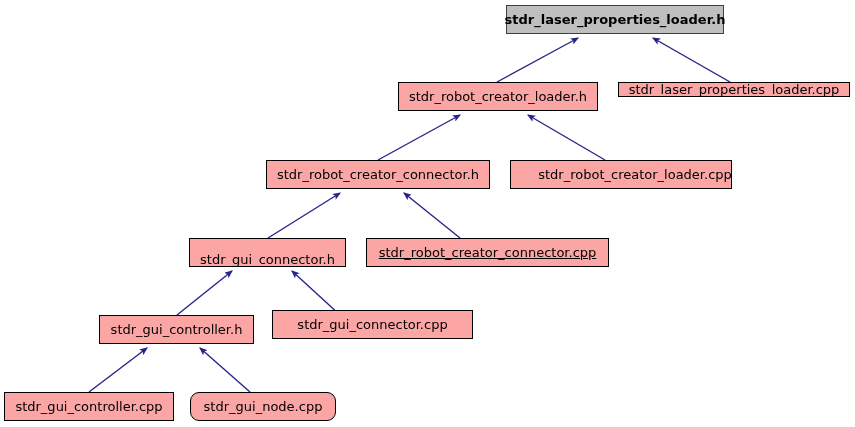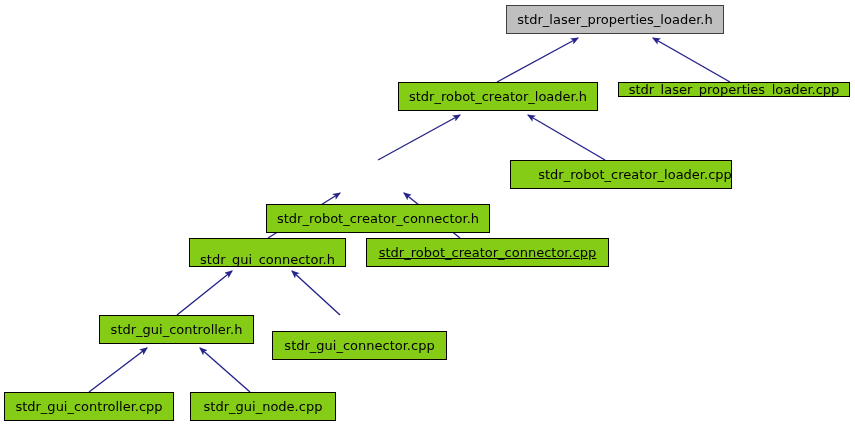--- a/index.html
+++ b/index.html
@@ -22,35 +22,36 @@
     left: 0;
     top: 0;
     width: 855px;
     height: 427px;
     pointer-events: none;
   }
   .node {
     position: absolute;
     box-sizing: border-box;
     border: 1px solid #000000;
-    background: #84cc16;
+    background: #fca5a5;
     color: #000000;
     font-family: "DejaVu Sans", sans-serif;
     font-size: 13px;
     line-height: 1;
     display: flex;
     align-items: center;
     justify-content: center;
     white-space: nowrap;
     letter-spacing: 0px;
     z-index: 2;
   }
   .node.highlight {
     background: #bfbfbf;
     border: 1px solid #404040;
+    font-weight: bold;
   }
   .node-label {
     display: block;
   }
 </style>
 </head>
 <body>
 
 <div id="graph">
 
@@ -75,39 +76,39 @@
   <div id="node-layer">
       <div class="node highlight" style="left: 506px; top: 5px; width: 218px; height: 29px;">
         <span class="node-label">stdr_laser_properties_loader.h</span>
       </div>
       <div class="node" style="left: 398px; top: 82px; width: 200px; height: 29px;">
         <span class="node-label">stdr_robot_creator_loader.h</span>
       </div>
       <div class="node" style="left: 618px; top: 82px; width: 232px; height: 15px;">
         <span class="node-label">stdr_laser_properties_loader.cpp</span>
       </div>
-      <div class="node" style="left: 266px; top: 160px; width: 224px; height: 29px; margin-top: 44px;">
+      <div class="node" style="left: 266px; top: 160px; width: 224px; height: 29px;">
         <span class="node-label">stdr_robot_creator_connector.h</span>
       </div>
       <div class="node" style="left: 510px; top: 160px; width: 222px; height: 29px; padding-left: 28px;">
         <span class="node-label">stdr_robot_creator_loader.cpp</span>
       </div>
       <div class="node" style="left: 189px; top: 238px; width: 157px; height: 29px; align-items: flex-end;">
         <span class="node-label">stdr_gui_connector.h</span>
       </div>
       <div class="node" style="left: 366px; top: 238px; width: 243px; height: 29px; text-decoration: underline;">
         <span class="node-label">stdr_robot_creator_connector.cpp</span>
       </div>
       <div class="node" style="left: 99px; top: 315px; width: 155px; height: 29px;">
         <span class="node-label">stdr_gui_controller.h</span>
       </div>
-      <div class="node" style="left: 272px; top: 331px; width: 175px; height: 29px;">
+      <div class="node" style="left: 272px; top: 310px; width: 201px; height: 29px;">
         <span class="node-label">stdr_gui_connector.cpp</span>
       </div>
       <div class="node" style="left: 4px; top: 392px; width: 170px; height: 29px; justify-content: center;">
         <span class="node-label">stdr_gui_controller.cpp</span>
       </div>
-      <div class="node" style="left: 190px; top: 392px; width: 146px; height: 29px;">
+      <div class="node" style="left: 190px; top: 392px; width: 146px; height: 29px; border-radius: 9px;">
         <span class="node-label">stdr_gui_node.cpp</span>
       </div>
     </div>
 
 </div>
 
 </body></html>

